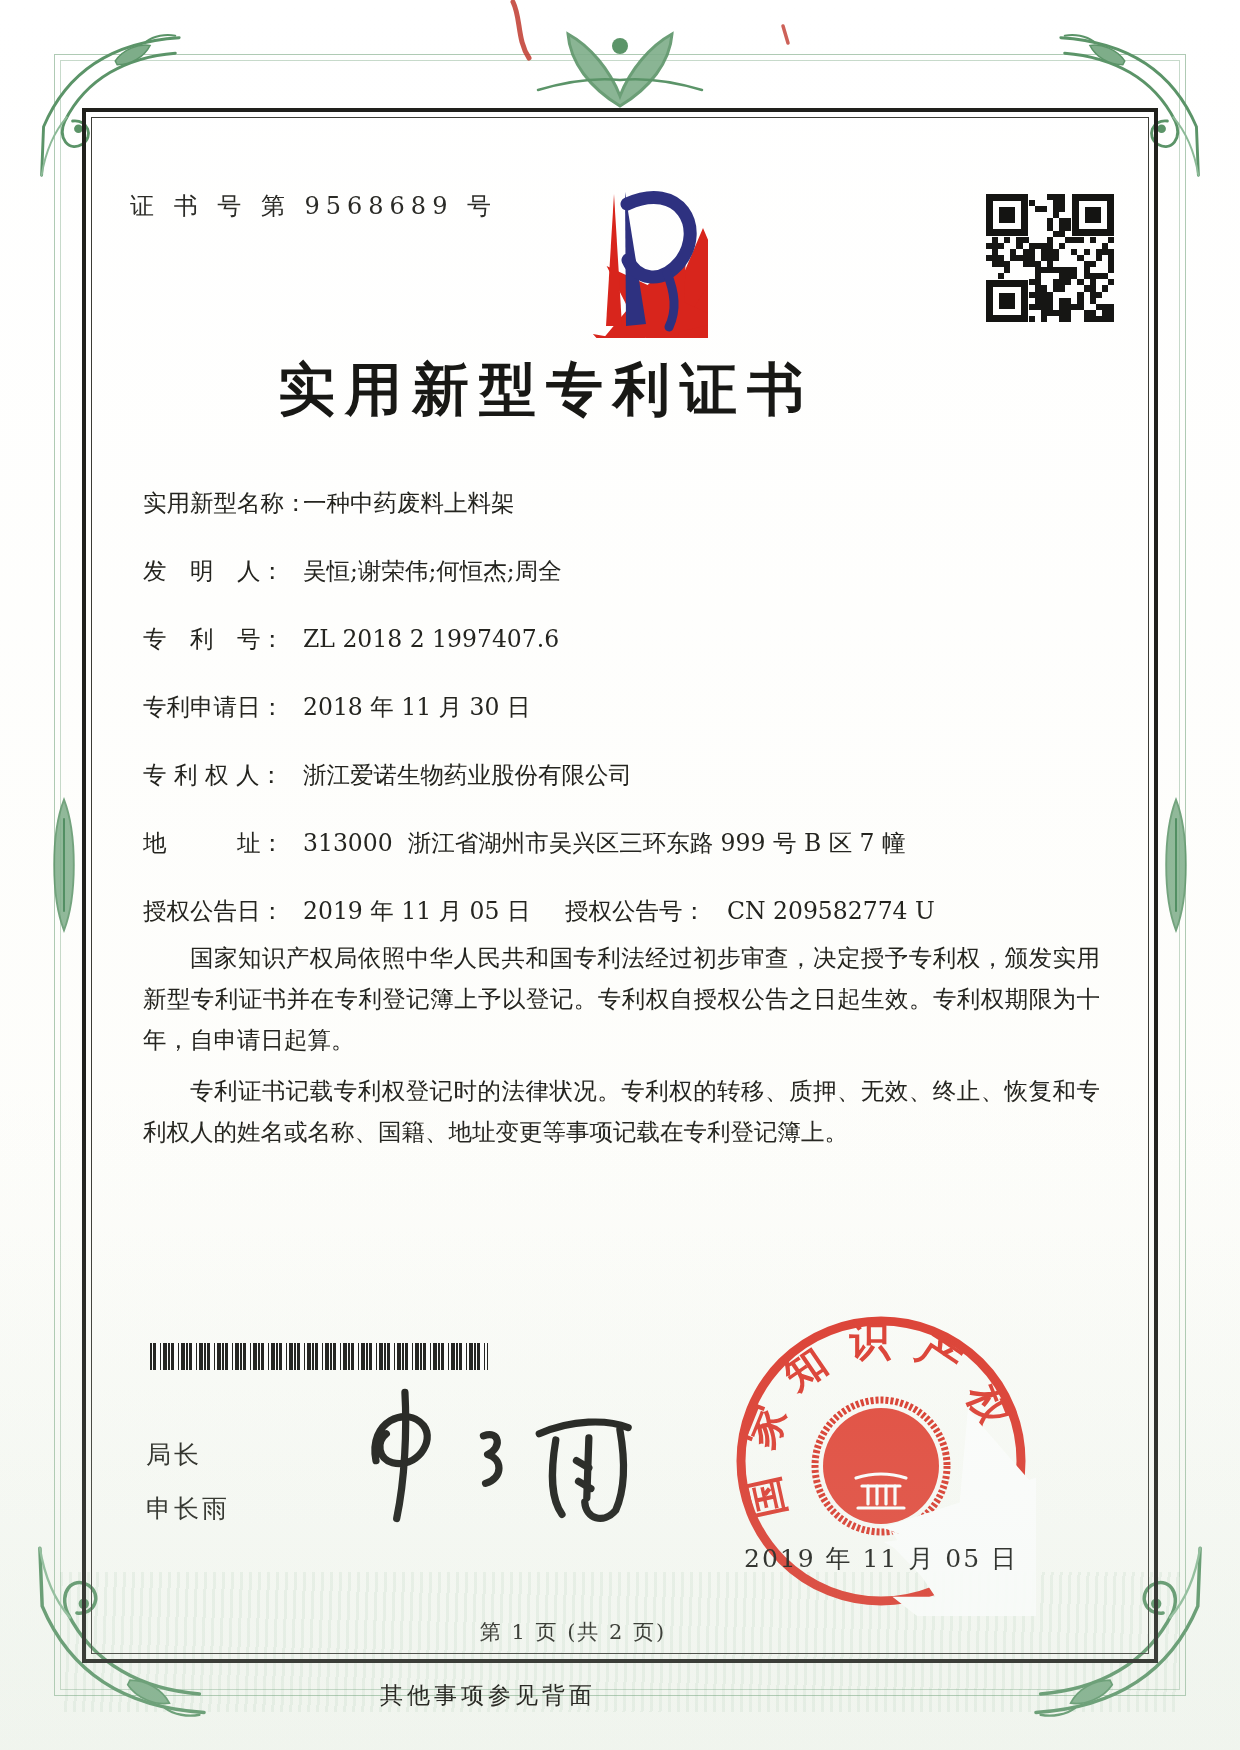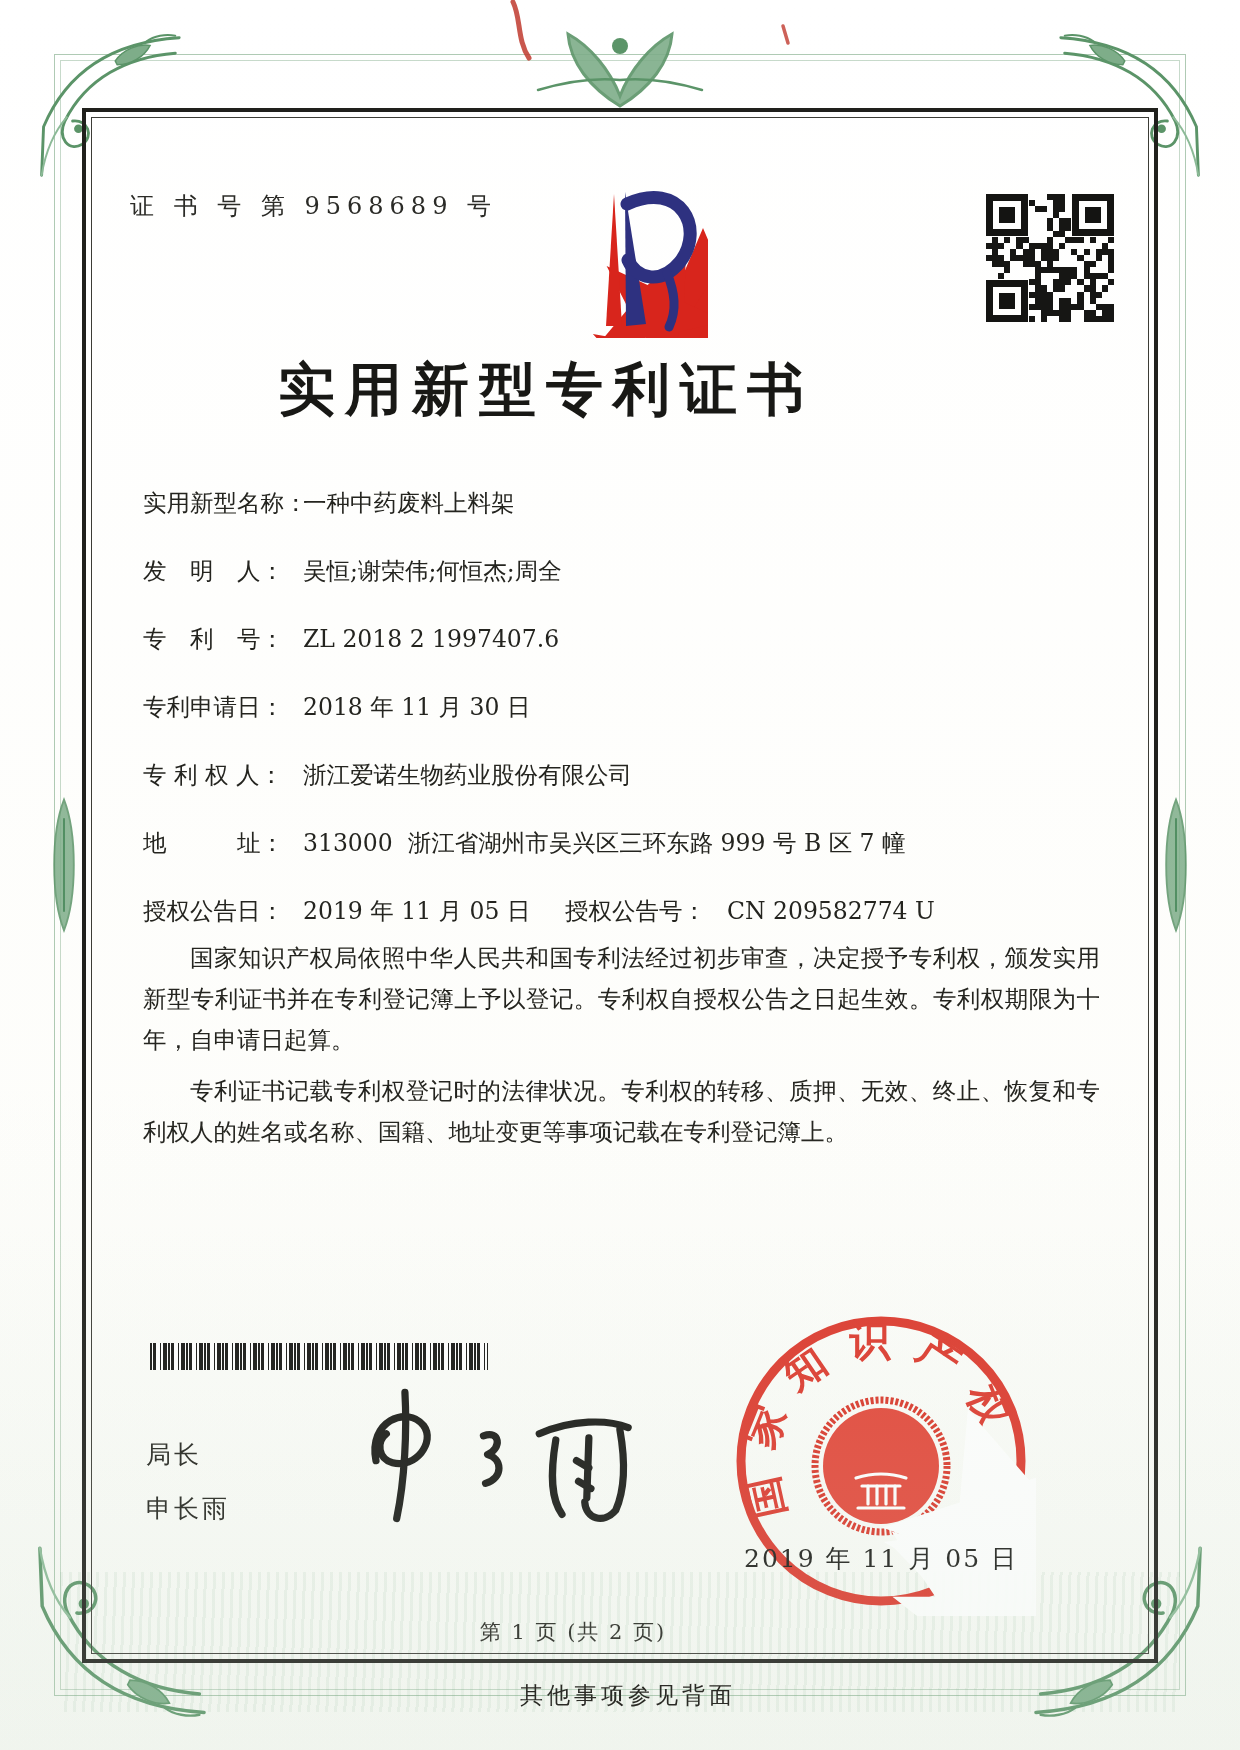--- a/index.html
+++ b/index.html
@@ -57,21 +57,21 @@
   .barcode { position:absolute; left:150px; top:1343px; width:338px; height:27px; z-index:10;
     background: repeating-linear-gradient(90deg,#171715 0 2px,#fff 2px 3px,#171715 3px 6px,#fff 6px 10px,#171715 10px 11px,#fff 11px 13px,#171715 13px 17px,#fff 17px 18px); }
   .director-title { position:absolute; left:146px; top:1438px; font-size:25px; letter-spacing:3px; z-index:10; }
   .director-name  { position:absolute; left:146px; top:1492px; font-size:25px; letter-spacing:3px; z-index:10; }
   .signature { position:absolute; left:345px; top:1378px; width:310px; height:155px; z-index:11; }
   .seal { position:absolute; left:726px; top:1306px; width:310px; height:310px; z-index:8; opacity:.94; }
   .seal-date { position:absolute; left:716px; top:1542px; width:330px; text-align:center; z-index:12;
     font-size:25px; letter-spacing:2px; color:#1d1d1a; }
   .page-no { position:absolute; left:420px; top:1618px; width:306px; text-align:center;
     font-size:21px; letter-spacing:2px; z-index:10; }
-  .back-note { position:absolute; left:380px; top:1680px; width:356px; text-align:right;
+  .back-note { position:absolute; left:380px; top:1680px; width:356px; text-align:left;
     font-size:23px; letter-spacing:4px; z-index:51; color:#2a2a25; }
 </style>
 </head>
 <body>
 
 <div class="page">
 
   <svg width="0" height="0" style="position:absolute" aria-hidden="true">
     <defs>
       <symbol id="st" viewBox="-10 -10 20 20">

